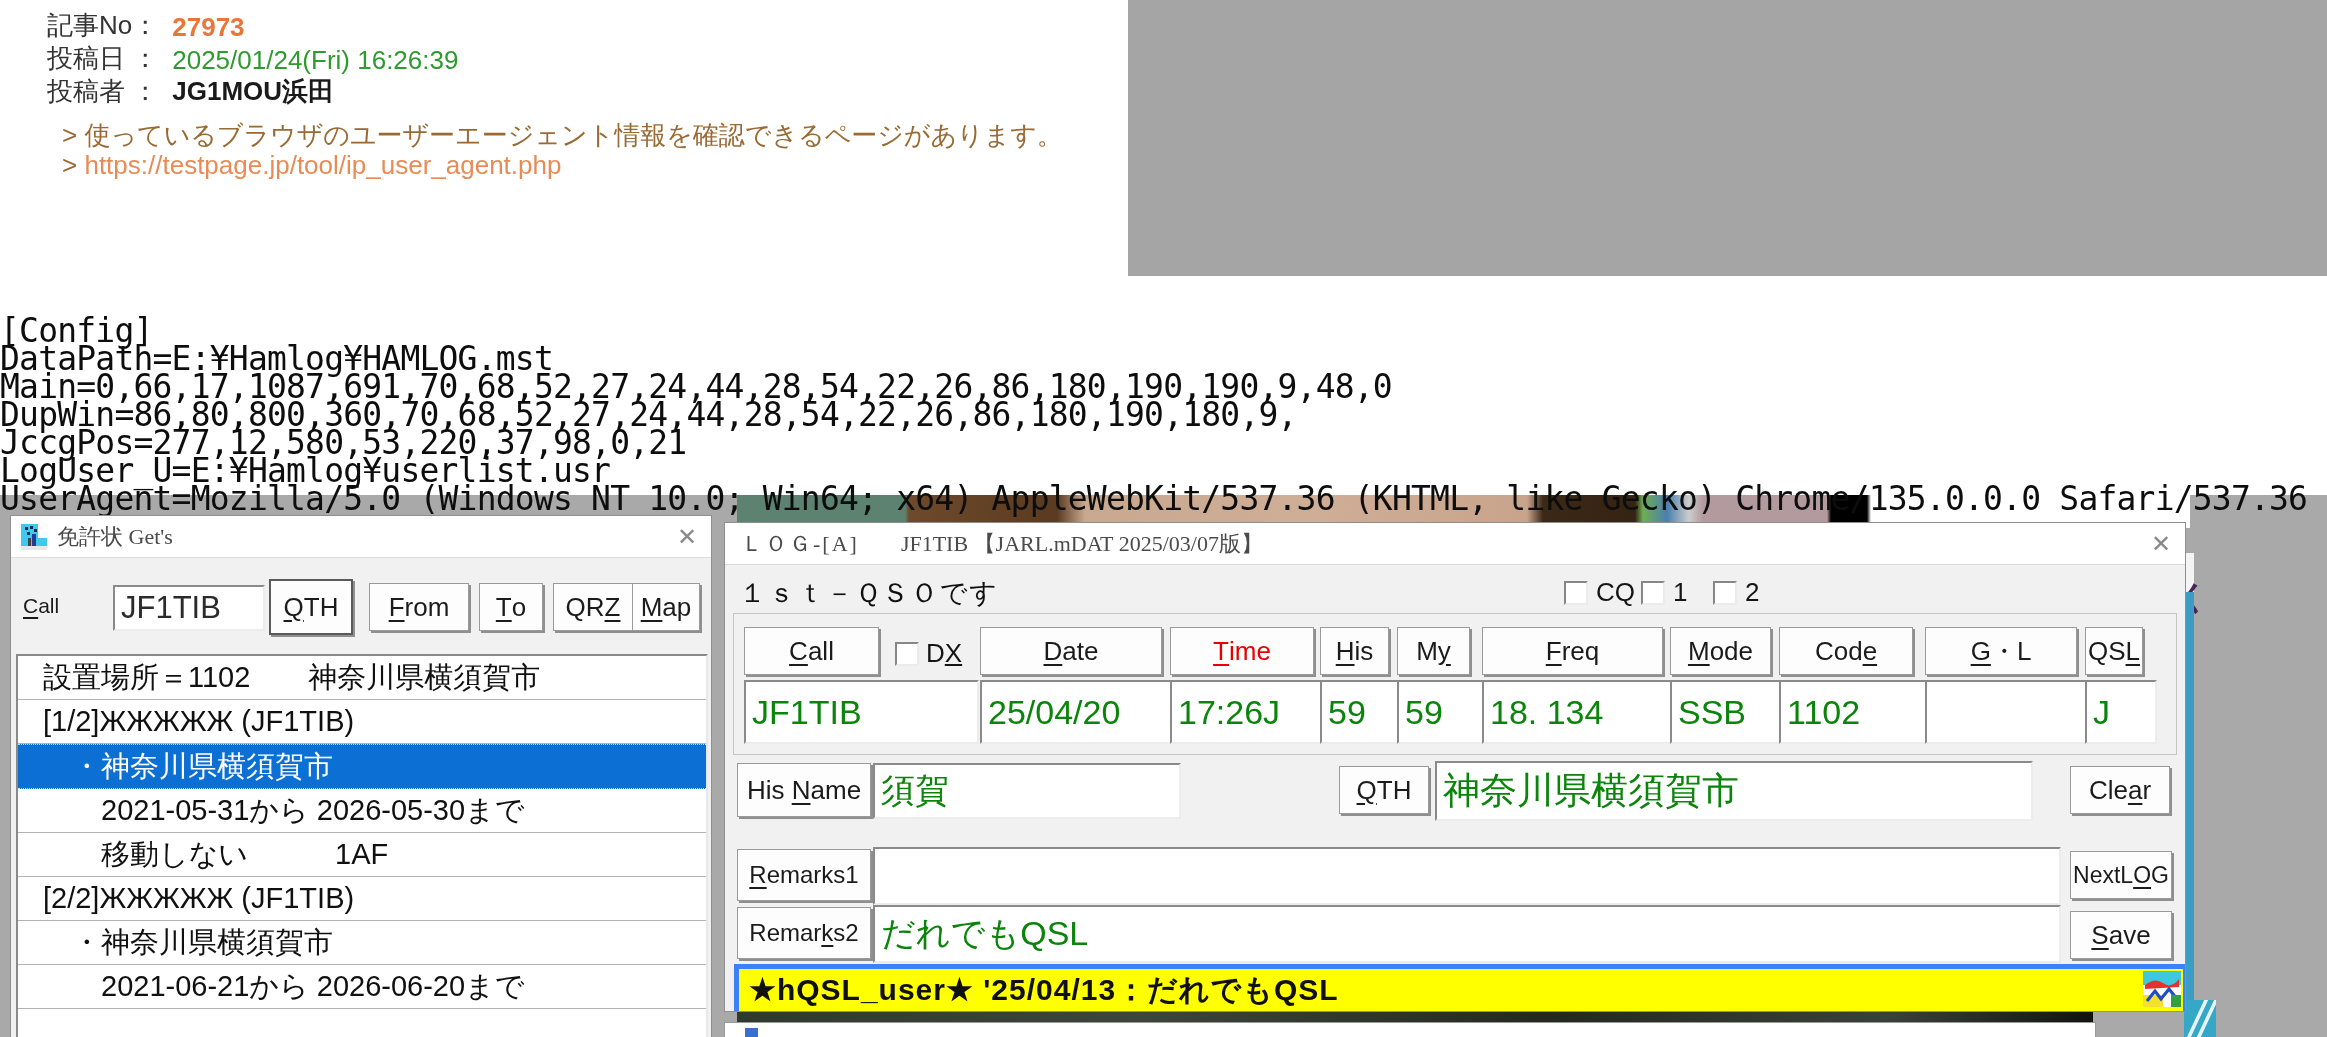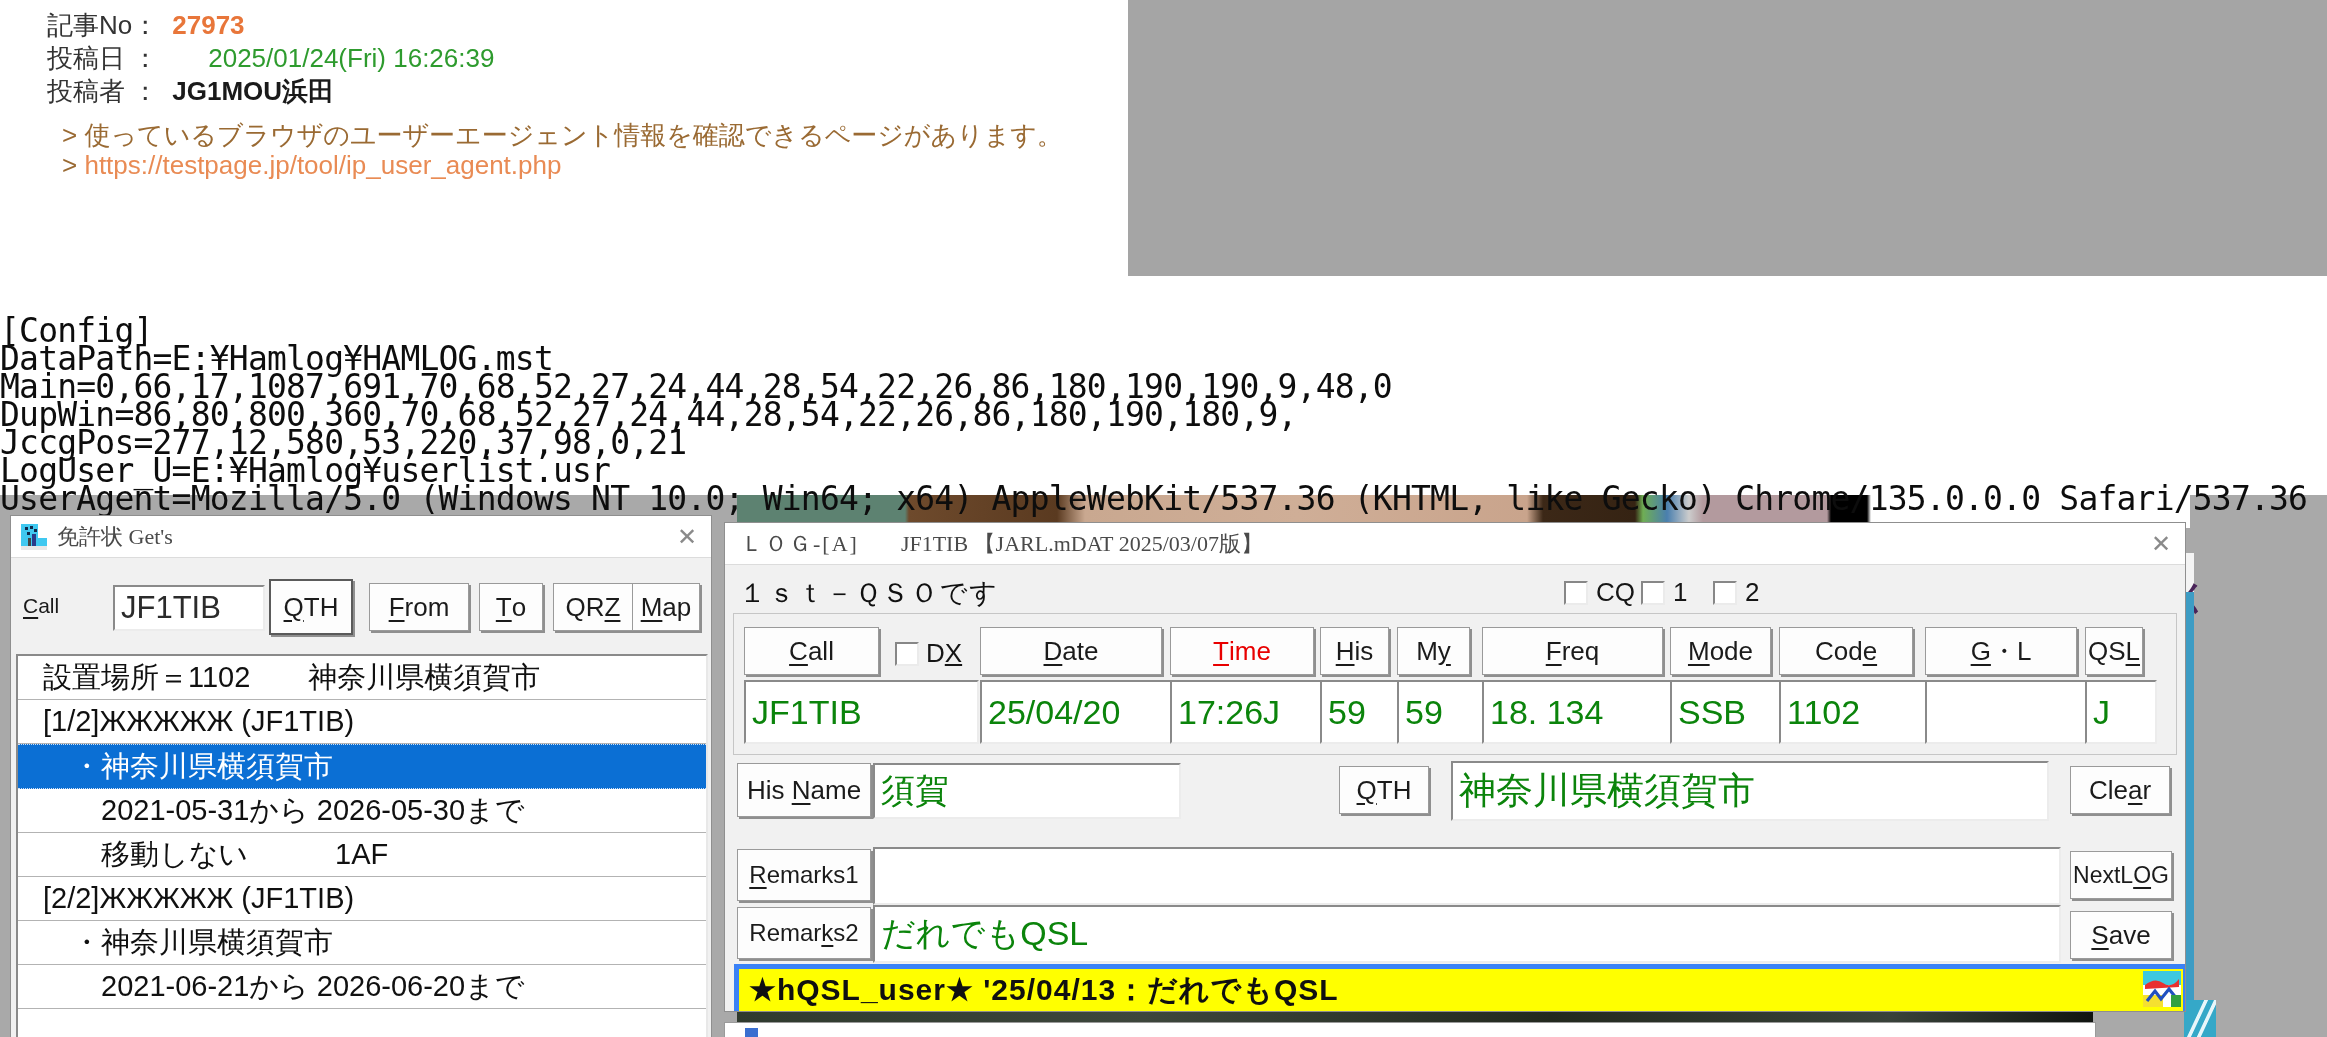--- a/index.html
+++ b/index.html
@@ -1,19 +1,19 @@
 <!DOCTYPE html>
 <html><head>
 <meta charset="utf-8">
 <style>
   html,body{margin:0;padding:0;background:#fff;}
   .stage{position:relative;width:2327px;height:1037px;background:#ffffff;overflow:hidden;
          font-family:"Liberation Sans",sans-serif;}
   
-  .post-line{position:absolute;display:flex;align-items:center;font-size:26px;color:#333;}
+  .post-line{position:absolute;display:flex;align-items:flex-end;font-size:26px;color:#333;}
   .post-line .val{margin-left:14px;}
   .v-orange{color:#e8763a;font-weight:700;}
   .v-green{color:#2e9b2e;}
   .v-bold{color:#1a1a1a;font-weight:700;}
   .quote{position:absolute;font-size:26px;color:#9a6a33;}
   .quote a{color:#e98b54;text-decoration:none;}
   
   .config{position:absolute;left:0;top:284px;font-size:33px;line-height:28px;color:#0d0d0d;
           white-space:pre;letter-spacing:-0.8px;font-weight:500;}
   
@@ -89,21 +89,21 @@
   <div class="tealstrip"></div>
   <div class="tealblock"></div>
   <div class="bottomwin">
     <div class="bottomicon"></div>
   </div>
 
   <div class="post-line" style="left:47px;top:8px;">
     <span>記事No：</span>
     <span class="val v-orange">27973</span>
   </div>
-  <div class="post-line" style="left:47px;top:41px;gap:36px;">
+  <div class="post-line" style="left:47px;top:41px;">
     <span>投稿日 ：</span>
     <span class="val v-green">2025/01/24(Fri) 16:26:39</span>
   </div>
   <div class="post-line" style="left:47px;top:74px;">
     <span>投稿者 ：</span>
     <span class="val v-bold">JG1MOU浜田</span>
   </div>
   <div class="quote" style="left:62px;top:118px;">&gt; 使っているブラウザのユーザーエージェント情報を確認できるページがあります。</div>
   <div class="quote" style="left:62px;top:150px;">
     <span>&gt; </span><a href="#">https://testpage.jp/tool/ip_user_agent.php</a>
@@ -200,21 +200,21 @@
         <div class="tbox vbox green" style="left: 1045px; width: 132px;">1102</div>
         <div class="btn hdr" style="left: 1191px; width: 150px;"><u>G</u><span>・</span><span>L</span></div>
         <div class="tbox vbox green" style="left: 1191px; width: 150px;"></div>
         <div class="btn hdr" style="left: 1351px; width: 56px;"><span>Q</span><span>S</span><u>L</u></div>
         <div class="tbox vbox green" style="left: 1351px; width: 56px;">J</div>
       </div>
 
     <div class="btn" style="left:12px;top:240px;width:132px;height:52px;"><span>H</span><span>i</span><span>s</span><span> </span><u>N</u><span>a</span><span>m</span><span>e</span></div>
     <div class="tbox green" style="left:148px;top:240px;width:292px;height:52px;">須賀</div>
     <div class="btn" style="left:614px;top:243px;width:88px;height:46px;"><u>Q</u><span>T</span><span>H</span></div>
-    <div class="tbox green" style="left:710px;top:238px;width:582px;height:56px;font-size:37px;margin-left:16px;">神奈川県横須賀市</div>
+    <div class="tbox green" style="left:710px;top:238px;width:582px;height:56px;font-size:37px;">神奈川県横須賀市</div>
     <div class="btn" style="left:1345px;top:243px;width:98px;height:46px;"><span>C</span><span>l</span><span>e</span><u>a</u><span>r</span></div>
 
     <div class="btn" style="left:12px;top:326px;width:132px;height:50px;font-size:24px;"><u>R</u><span>e</span><span>m</span><span>a</span><span>r</span><span>k</span><span>s</span><span>1</span></div>
     <div class="tbox green" style="left:148px;top:324px;width:1172px;height:54px;"></div>
     <div class="btn" style="left:1345px;top:328px;width:100px;height:46px;font-size:23px;"><span>N</span><span>e</span><span>x</span><span>t</span><span>L</span><u>O</u><span>G</span></div>
 
     <div class="btn" style="left:12px;top:384px;width:132px;height:50px;font-size:24px;"><span>R</span><span>e</span><span>m</span><span>a</span><span>r</span><u>k</u><span>s</span><span>2</span></div>
     <div class="tbox green" style="left:148px;top:382px;width:1172px;height:54px;">だれでもQSL</div>
     <div class="btn" style="left:1345px;top:388px;width:100px;height:46px;"><u>S</u><span>a</span><span>v</span><span>e</span></div>
 

